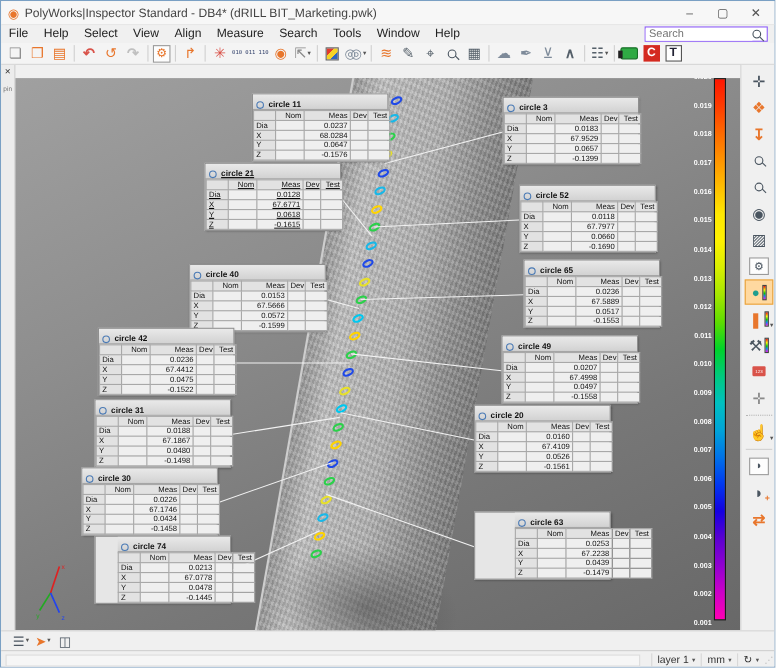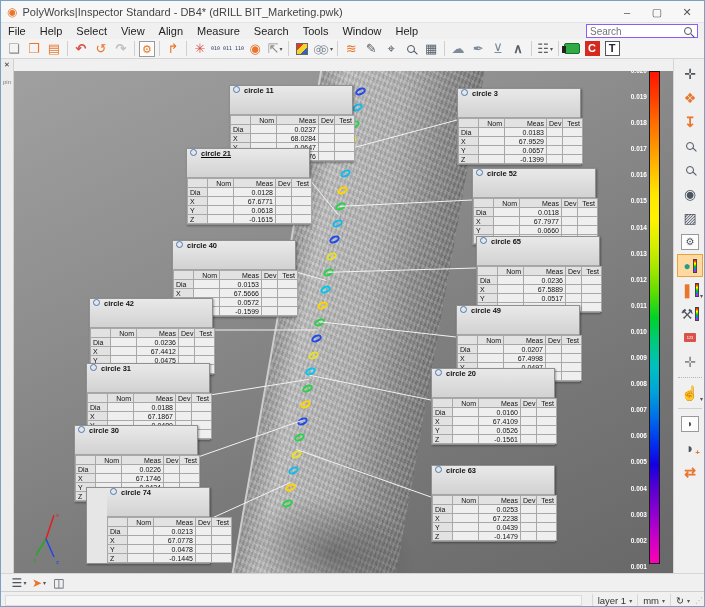--- a/index.html
+++ b/index.html
@@ -59,21 +59,21 @@
     background:radial-gradient(ellipse at 50% 60%, rgba(70,70,70,.55), rgba(70,70,70,0) 70%); }
 
   #arcs { position:absolute; inset:0; z-index:2; }
   .arc { position:absolute; width:11px; height:7px; border-radius:50%; border:2px solid #0f0; background:transparent; transform:rotate(-25deg); }
 
   #lines { position:absolute; inset:0; z-index:3; pointer-events:none; }
 
   
   #callouts { position:absolute; inset:0; z-index:4; }
   .callout { position:absolute; width:124px; background:#e6e6e6; border:1px solid #8f8f8f; box-shadow:1px 1px 2px rgba(0,0,0,.35); }
-  .co-head { height:29px; background:linear-gradient(#e9e9e9,#d2d2d2); display:flex; align-items:flex-start; padding:0 3px; border-bottom:1px solid #a5a5a5; }
+  .co-head { height:14px; background:linear-gradient(#e9e9e9,#d2d2d2); display:flex; align-items:flex-end; padding:0 3px; border-bottom:1px solid #a5a5a5; }
   .co-ico { width:7px; height:7px; border:1.5px solid #4a7ab5; border-radius:50%; margin-right:4px; flex:none; }
   .co-name { font-size:7.5px; font-weight:bold; color:#111; }
   .co-tbl { width:100%; border-collapse:collapse; table-layout:fixed; }
   .co-tbl td, .co-tbl th { border:1px solid #a8a8a8; font-size:7px; height:9px; padding:0 2px; background:#efefef; color:#111; font-weight:normal; overflow:hidden; white-space:nowrap; }
   .co-tbl th { text-align:right; background:#e2e2e2; }
   .co-tbl td.rl { text-align:left; background:#e2e2e2; }
   .co-tbl td.v { text-align:right; }
   .co-tbl col.c0{width:20px;} .co-tbl col.c1{width:26px;} .co-tbl col.c2{width:42px;} .co-tbl col.c3{width:16px;} .co-tbl col.c4{width:20px;}
 
   
@@ -874,21 +874,21 @@
             <tr>
               <td class="rl">Z</td>
               <td></td>
                 <td class="v">-0.1445</td>
                 <td></td>
                 <td></td>
             </tr>
           </tbody>
           </table>
         </div>
-        <div class="callout" style="left: 417px; top: 394px;">
+        <div class="callout" style="left: 417px; top: 394px; padding-left: 36px;">
           <div class="co-head">
             <span class="co-ico"></span>
             <span class="co-name">circle 63</span>
           </div>
           <table class="co-tbl">
             <colgroup>
               <col class="c0">
               <col class="c1">
               <col class="c2">
               <col class="c3">

